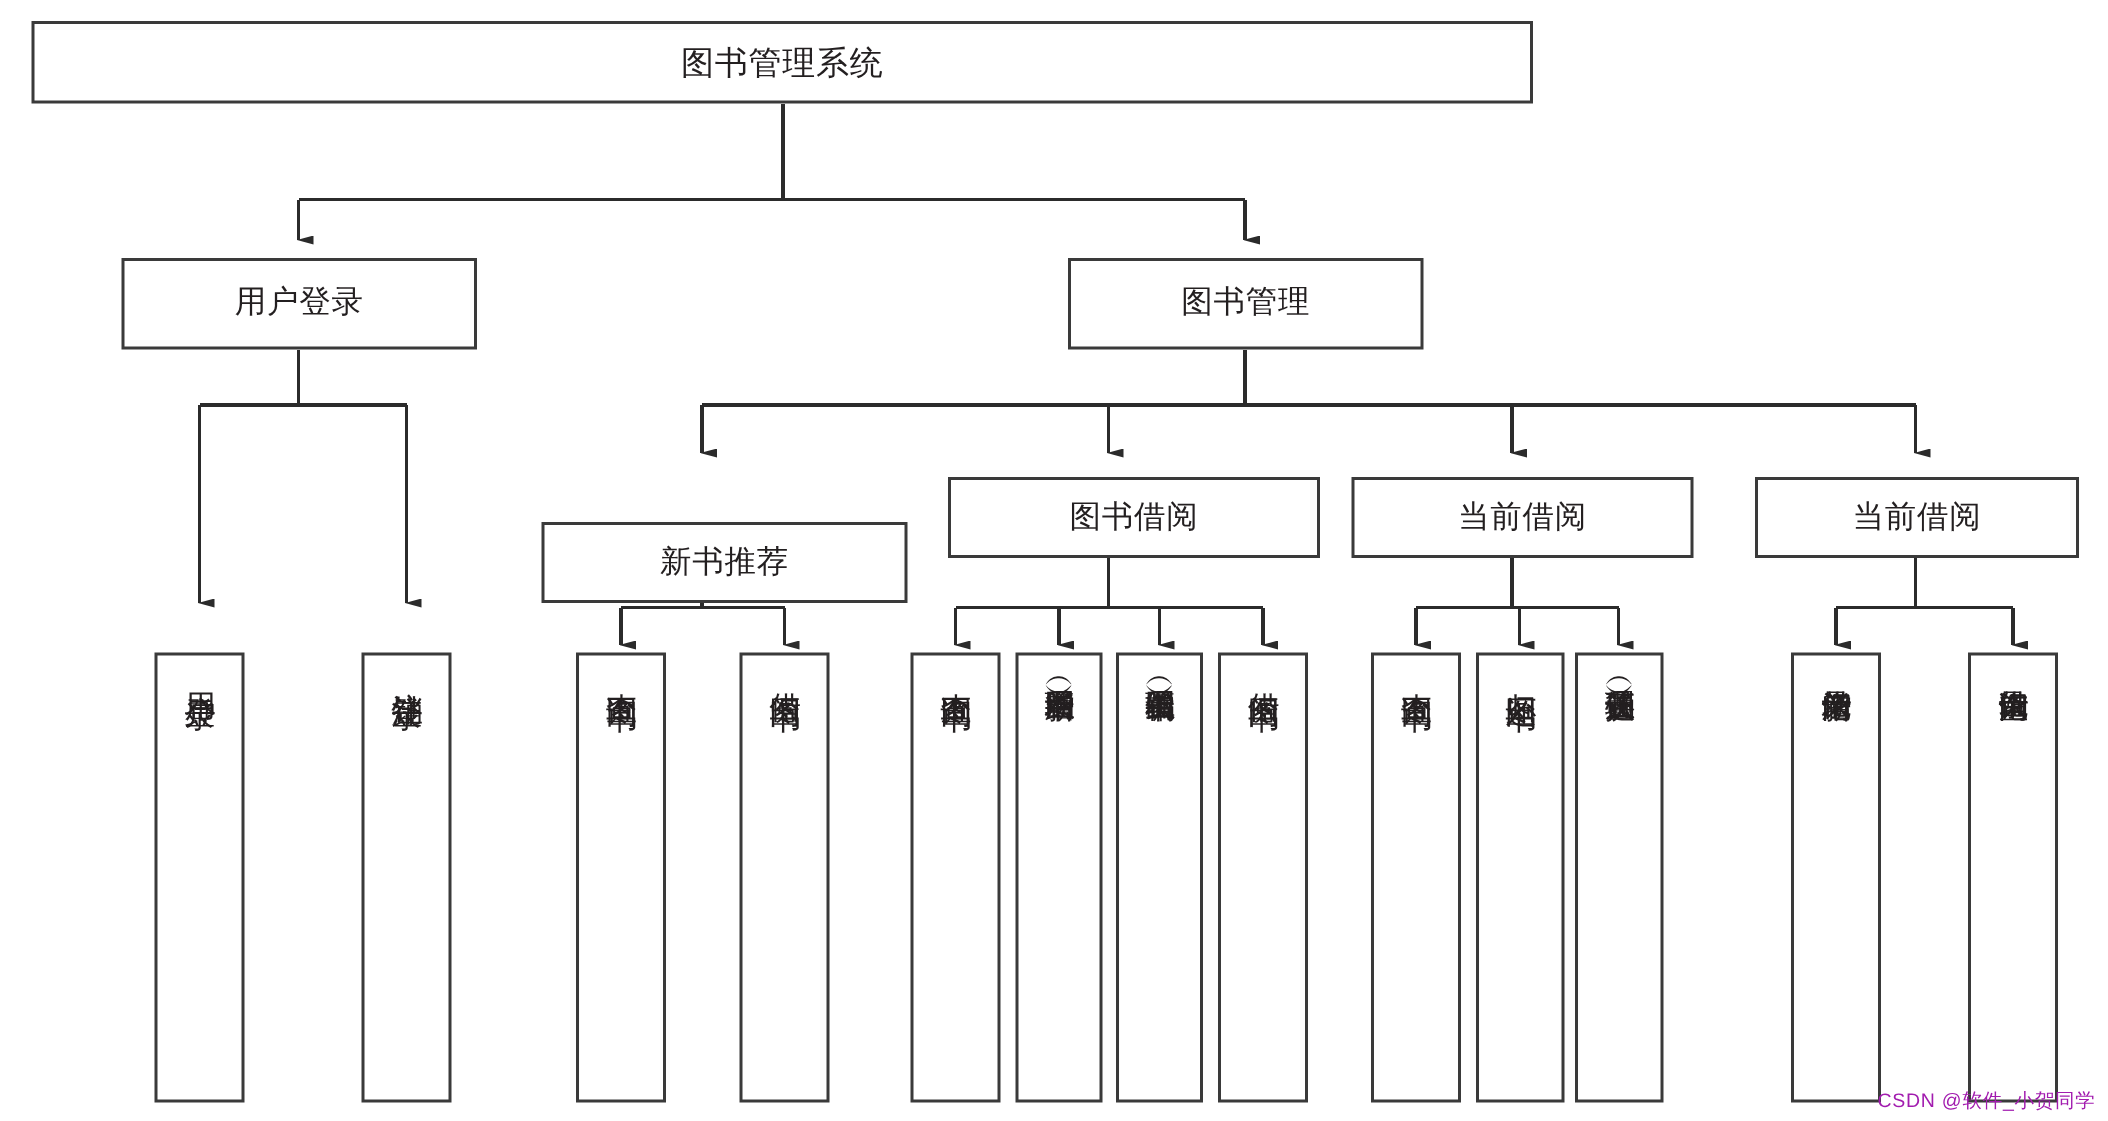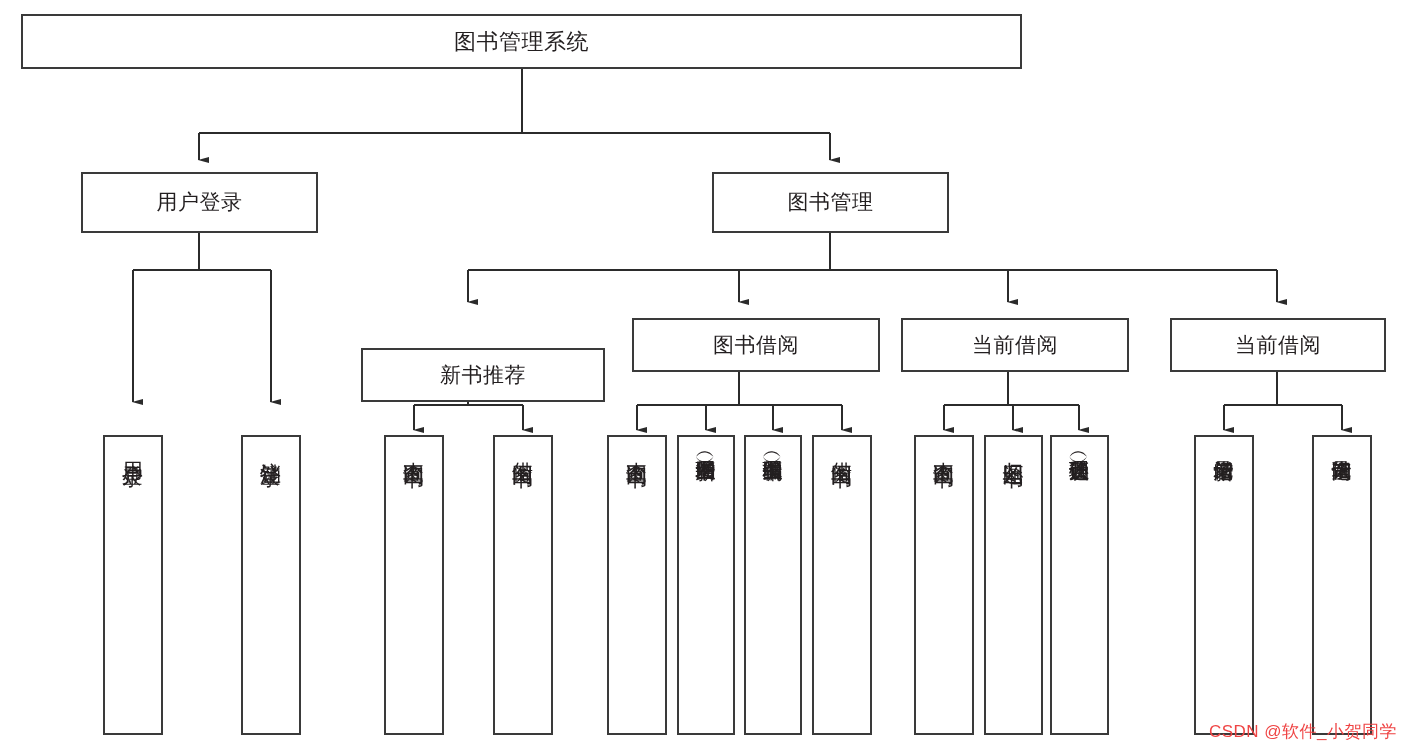--- a/index.html
+++ b/index.html
@@ -64,22 +64,22 @@
     white-space: nowrap;
   }
   .node.v.tall .label {
     font-size: 20px;
     letter-spacing: 0px;
   }
   .watermark {
     position: absolute;
     right: 8px;
     bottom: 4px;
-    font-size: 17px;
-    color: #ef4444;
+    font-size: 13px;
+    color: #a21caf;
     letter-spacing: 0.5px;
     z-index: 5;
     white-space: nowrap;
   }
 </style>
 </head>
 <body>
 
 <div id="canvas">
 

